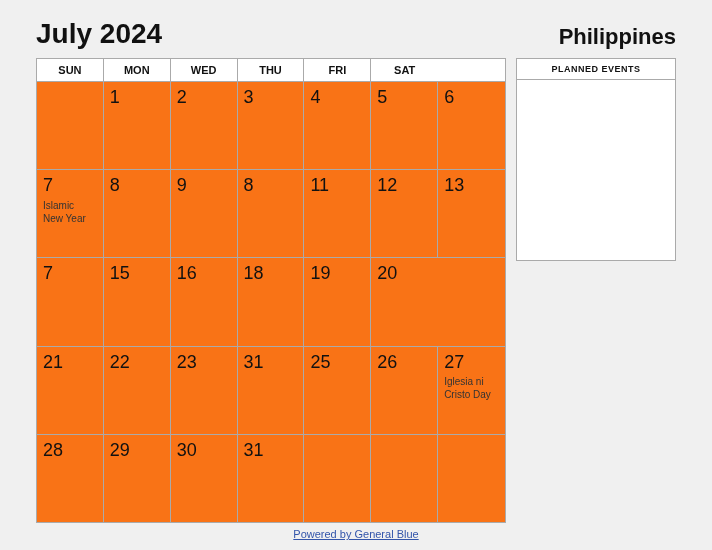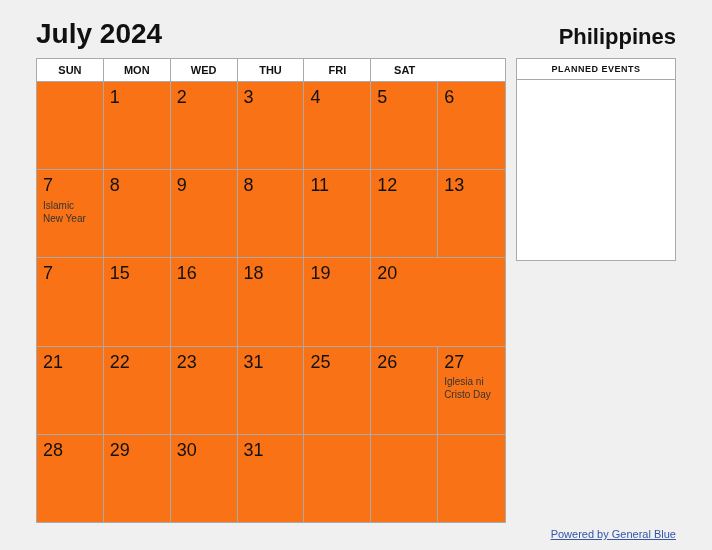--- a/index.html
+++ b/index.html
@@ -125,21 +125,21 @@
       color: #111;
     }
     .side-box-body {
       flex: 1;
       min-height: 180px;
     }
     .side-box-notes .side-box-body {
       min-height: 120px;
     }
     .footer {
-      text-align: right;
+      text-align: center;
       padding-top: 5px;
       font-size: 11px;
     }
     .footer a {
       color: #3355aa;
       text-decoration: underline;
     }
   </style>
 </head>
 <body>

